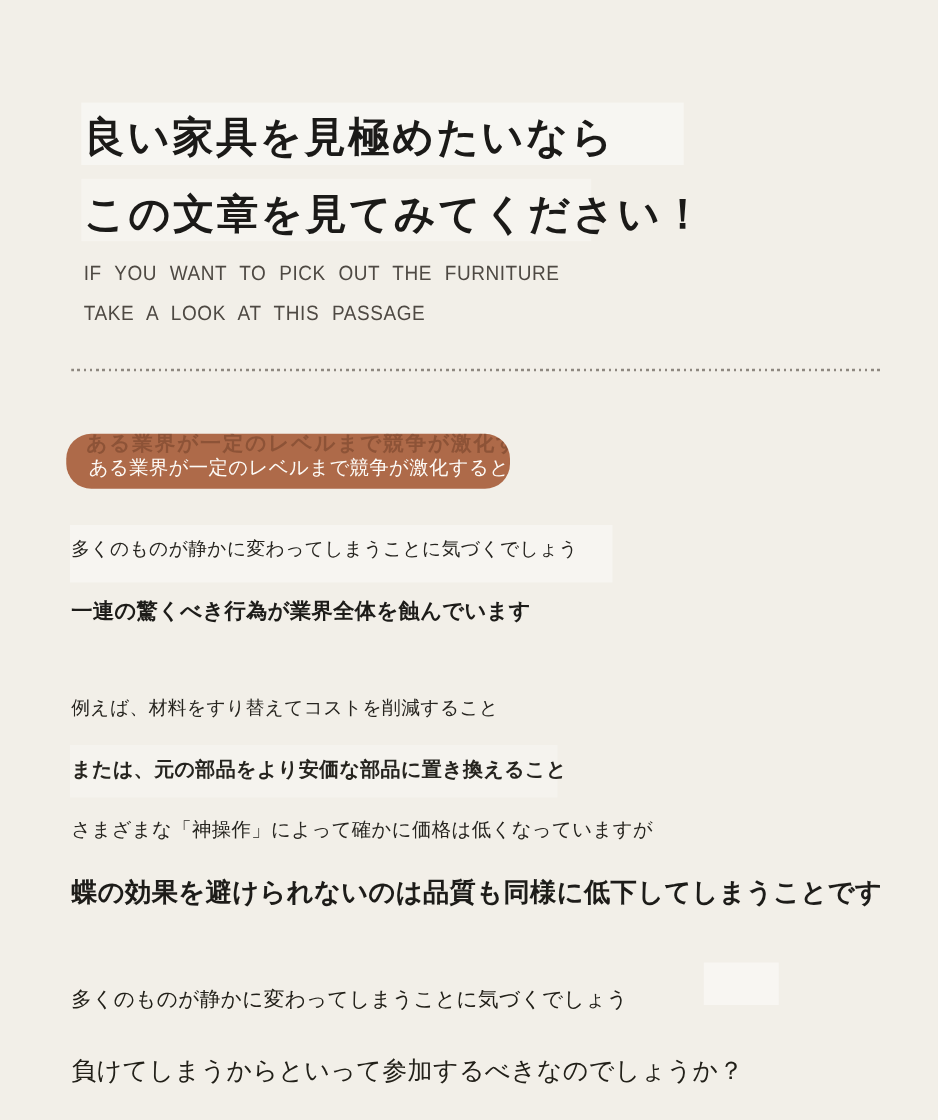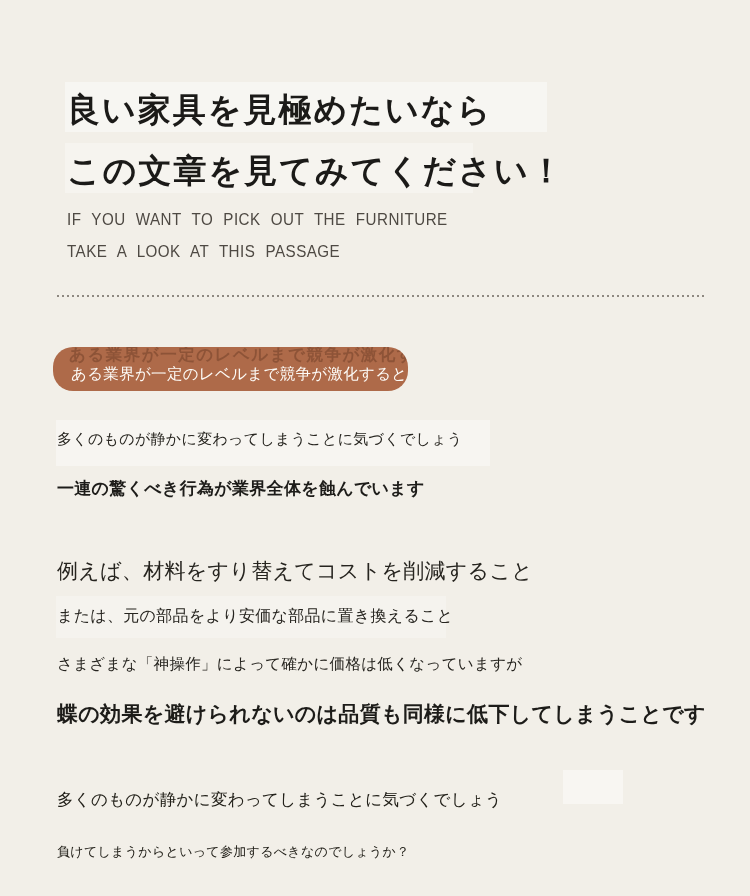--- a/index.html
+++ b/index.html
@@ -61,26 +61,26 @@
     font-size:15.5px; font-weight:500; letter-spacing:0.3px;
     color:#fdfbf7; white-space:nowrap;
   }
 
   .para {
     position:absolute; left:57px;
     color:#26241f; white-space:nowrap; letter-spacing:0.3px;
   }
   .para-1 { top:430px; font-size:15px;   font-weight:400; }
   .para-2 { top:477px; font-size:17px;   font-weight:600; color:#1d1c19; }
-  .para-3 { top:557px; font-size:21px;   font-weight:500; }
-  .para-4 { top:606px; font-size:16px;   font-weight:400; }
+  .para-3 { top:557px; font-size:15px;   font-weight:500; }
+  .para-4 { top:606px; font-size:16px;   font-weight:700; }
   .para-5 { top:654px; font-size:15.5px; font-weight:500; }
   .para-6 { top:700px; font-size:21px;   font-weight:600; color:#1d1c19; }
   .para-7 { top:789px; font-size:16.5px; font-weight:500; color:#222019; }
-  .para-8 { top:843px; font-size:13px; font-weight:500; color:#222019; }
+  .para-8 { top:843px; font-size:20px; font-weight:500; color:#222019; }
 </style>
 </head>
 <body>
 
 <div class="page">
 
   <div class="hl hl-title1"></div>
   <div class="hl hl-title2"></div>
   <div class="hl hl-p1"></div>
   <div class="hl hl-p4"></div>

